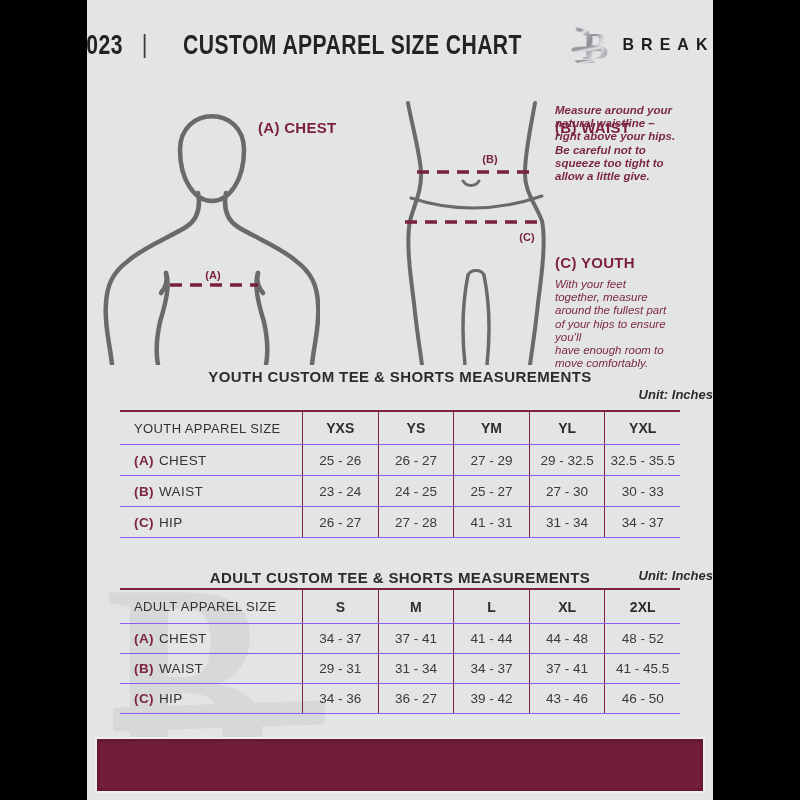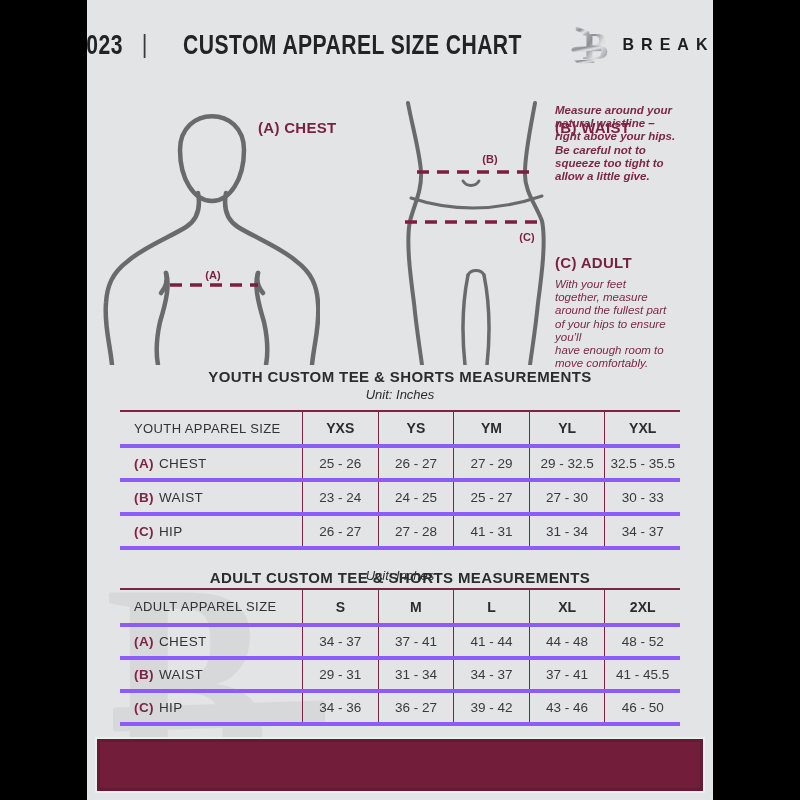--- a/index.html
+++ b/index.html
@@ -30,25 +30,25 @@
   
   .fig{position:absolute;}
   .guide-heading{position:absolute;font-size:15px;font-weight:700;color:#7b1f3e;letter-spacing:0.3px;margin-top:35px;}
   .guide-body{position:absolute;font-size:11.5px;line-height:13.2px;font-style:italic;font-weight:500;
               color:#7d2746;white-space:pre-line;}
 
   svg text.marker{font-family:"Liberation Sans",sans-serif;font-size:11px;font-weight:700;fill:#7a1f3d;}
 
   
   .sec-title{position:absolute;width:100%;text-align:center;font-size:15px;font-weight:700;color:#2c2c2e;letter-spacing:0.4px;}
-  .sec-unit{position:absolute;width:100%;text-align:center;font-size:13px;font-style:italic;font-weight:400;color:#2c2c2e;}
+  .sec-unit{position:absolute;width:100%;text-align:right;font-size:13px;font-style:italic;font-weight:700;color:#2c2c2e;}
 
   
   .size-table{position:absolute;left:33px;width:560px;border-top:2px solid #7c2444;background:transparent;}
-  .t-row{display:grid;grid-template-columns:182px repeat(5,1fr);border-bottom:4px solid #8b5cf6;}
+  .t-row{display:grid;grid-template-columns:182px repeat(5,1fr);border-bottom:1px solid #8b5cf6;}
   .t-cell{display:flex;align-items:center;justify-content:center;font-size:13.5px;color:#3a3a3c;}
   .t-first{justify-content:flex-start;padding-left:14px;letter-spacing:0.4px;}
   .t-col{border-left:1.5px solid #7c2444;}
   .t-head .t-cell{font-weight:700;font-size:14px;color:#2c2c2e;}
   .t-head .t-first{font-weight:400;font-size:13px;color:#333335;}
   .row-letter{color:#7c2444;font-weight:700;margin-right:5px;}
   .row-label{color:#333335;letter-spacing:0.4px;}
   .youth .t-head{height:32px;} .youth .t-data{height:30px;}
   .adult .t-head{height:33px;} .adult .t-data{height:29px;}
 
@@ -127,21 +127,21 @@
     </svg>
 
     <div class="guide-heading" style="left:468px;top:84px;text-align:right;">(B) WAIST</div>
     <div class="guide-body" style="left:468px;top:104px;width:158px;font-weight:bold;">Measure around your
 natural waistline –
 right above your hips.
 Be careful not to
 squeeze too tight to
 allow a little give.</div>
 
-    <div class="guide-heading" style="left:468px;top:219px;">(C) ADULT</div>
+    <div class="guide-heading" style="left:468px;top:219px;">(C) YOUTH</div>
     <div class="guide-body" style="left:468px;top:242px;width:160px;margin-top:36px;">With your feet
 together, measure
 around the fullest part
 of your hips to ensure
 you’ll
 have enough room to
 move comfortably.</div>
 
     <div class="sec-title" style="top:368px;">YOUTH CUSTOM TEE &amp; SHORTS MEASUREMENTS</div>
     <div class="sec-unit" style="top:387px;">Unit: Inches</div>

